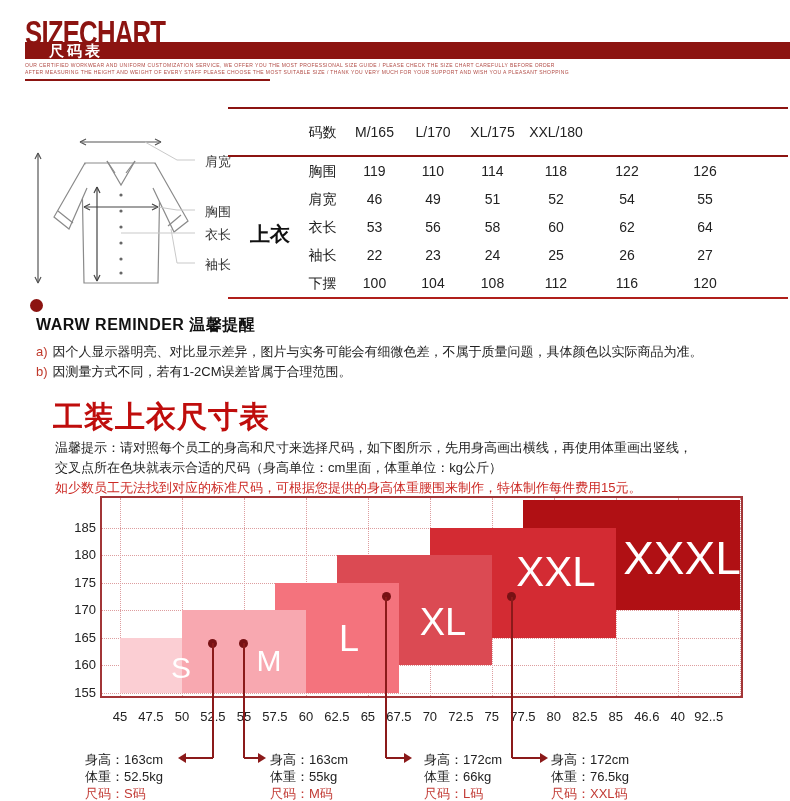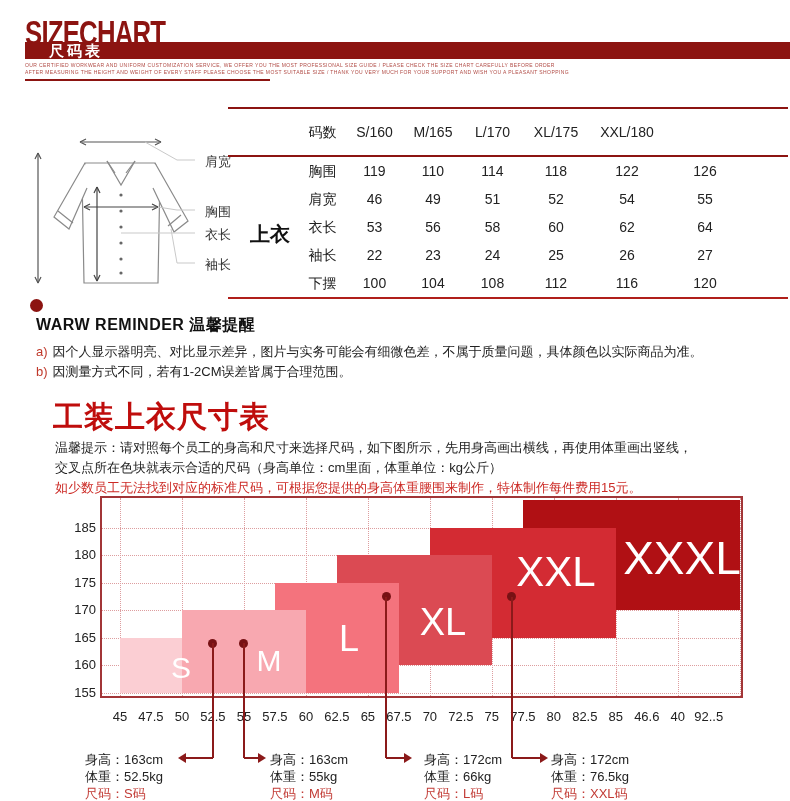--- a/index.html
+++ b/index.html
@@ -114,21 +114,20 @@
   <span class="abs diagram-label" style="left:205px; top:153px;">肩宽</span>
   <span class="abs diagram-label" style="left:205px; top:203px;">胸围</span>
   <span class="abs diagram-label" style="left:205px; top:226px;">衣长</span>
   <span class="abs diagram-label" style="left:205px; top:256px;">袖长</span>
 
   <div class="abs size-table">
     <div>
         <div class="trow head">
           <div class="tcell"></div>
           <div class="tcell">码数</div>
-          <div class="tcell">S/160</div>
           <div class="tcell">M/165</div>
           <div class="tcell">L/170</div>
           <div class="tcell">XL/175</div>
           <div class="tcell">XXL/180</div>
         </div>
         <div class="trow">
           <div class="tcell"></div>
           <div class="tcell">胸围</div>
           <div class="tcell">119</div>
           <div class="tcell">110</div>

